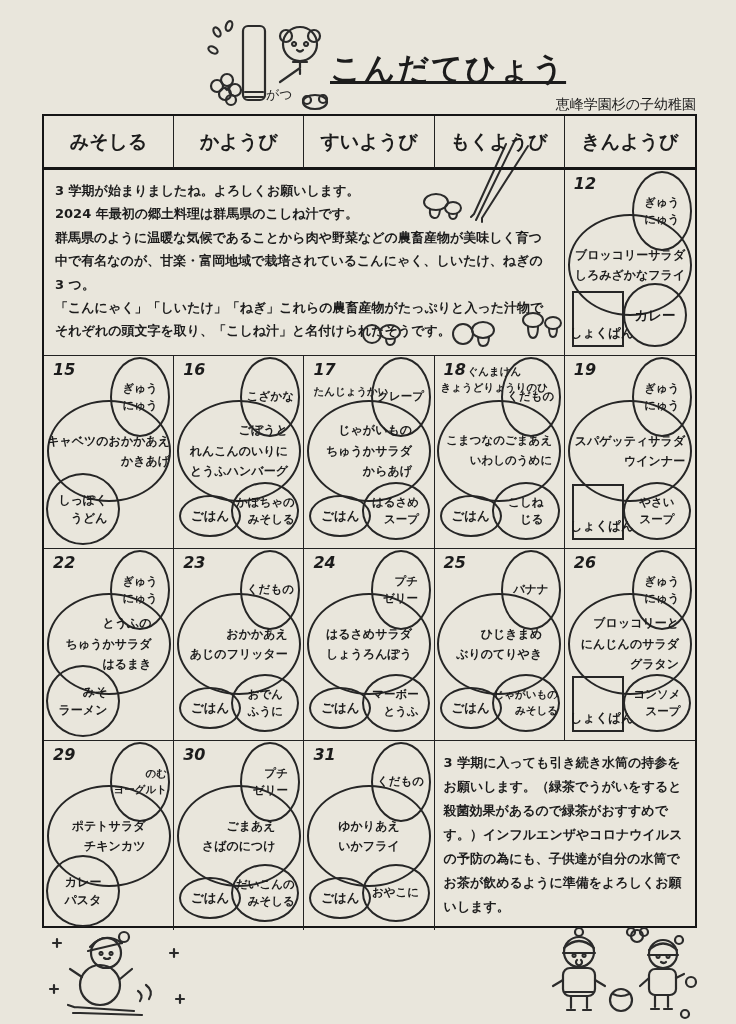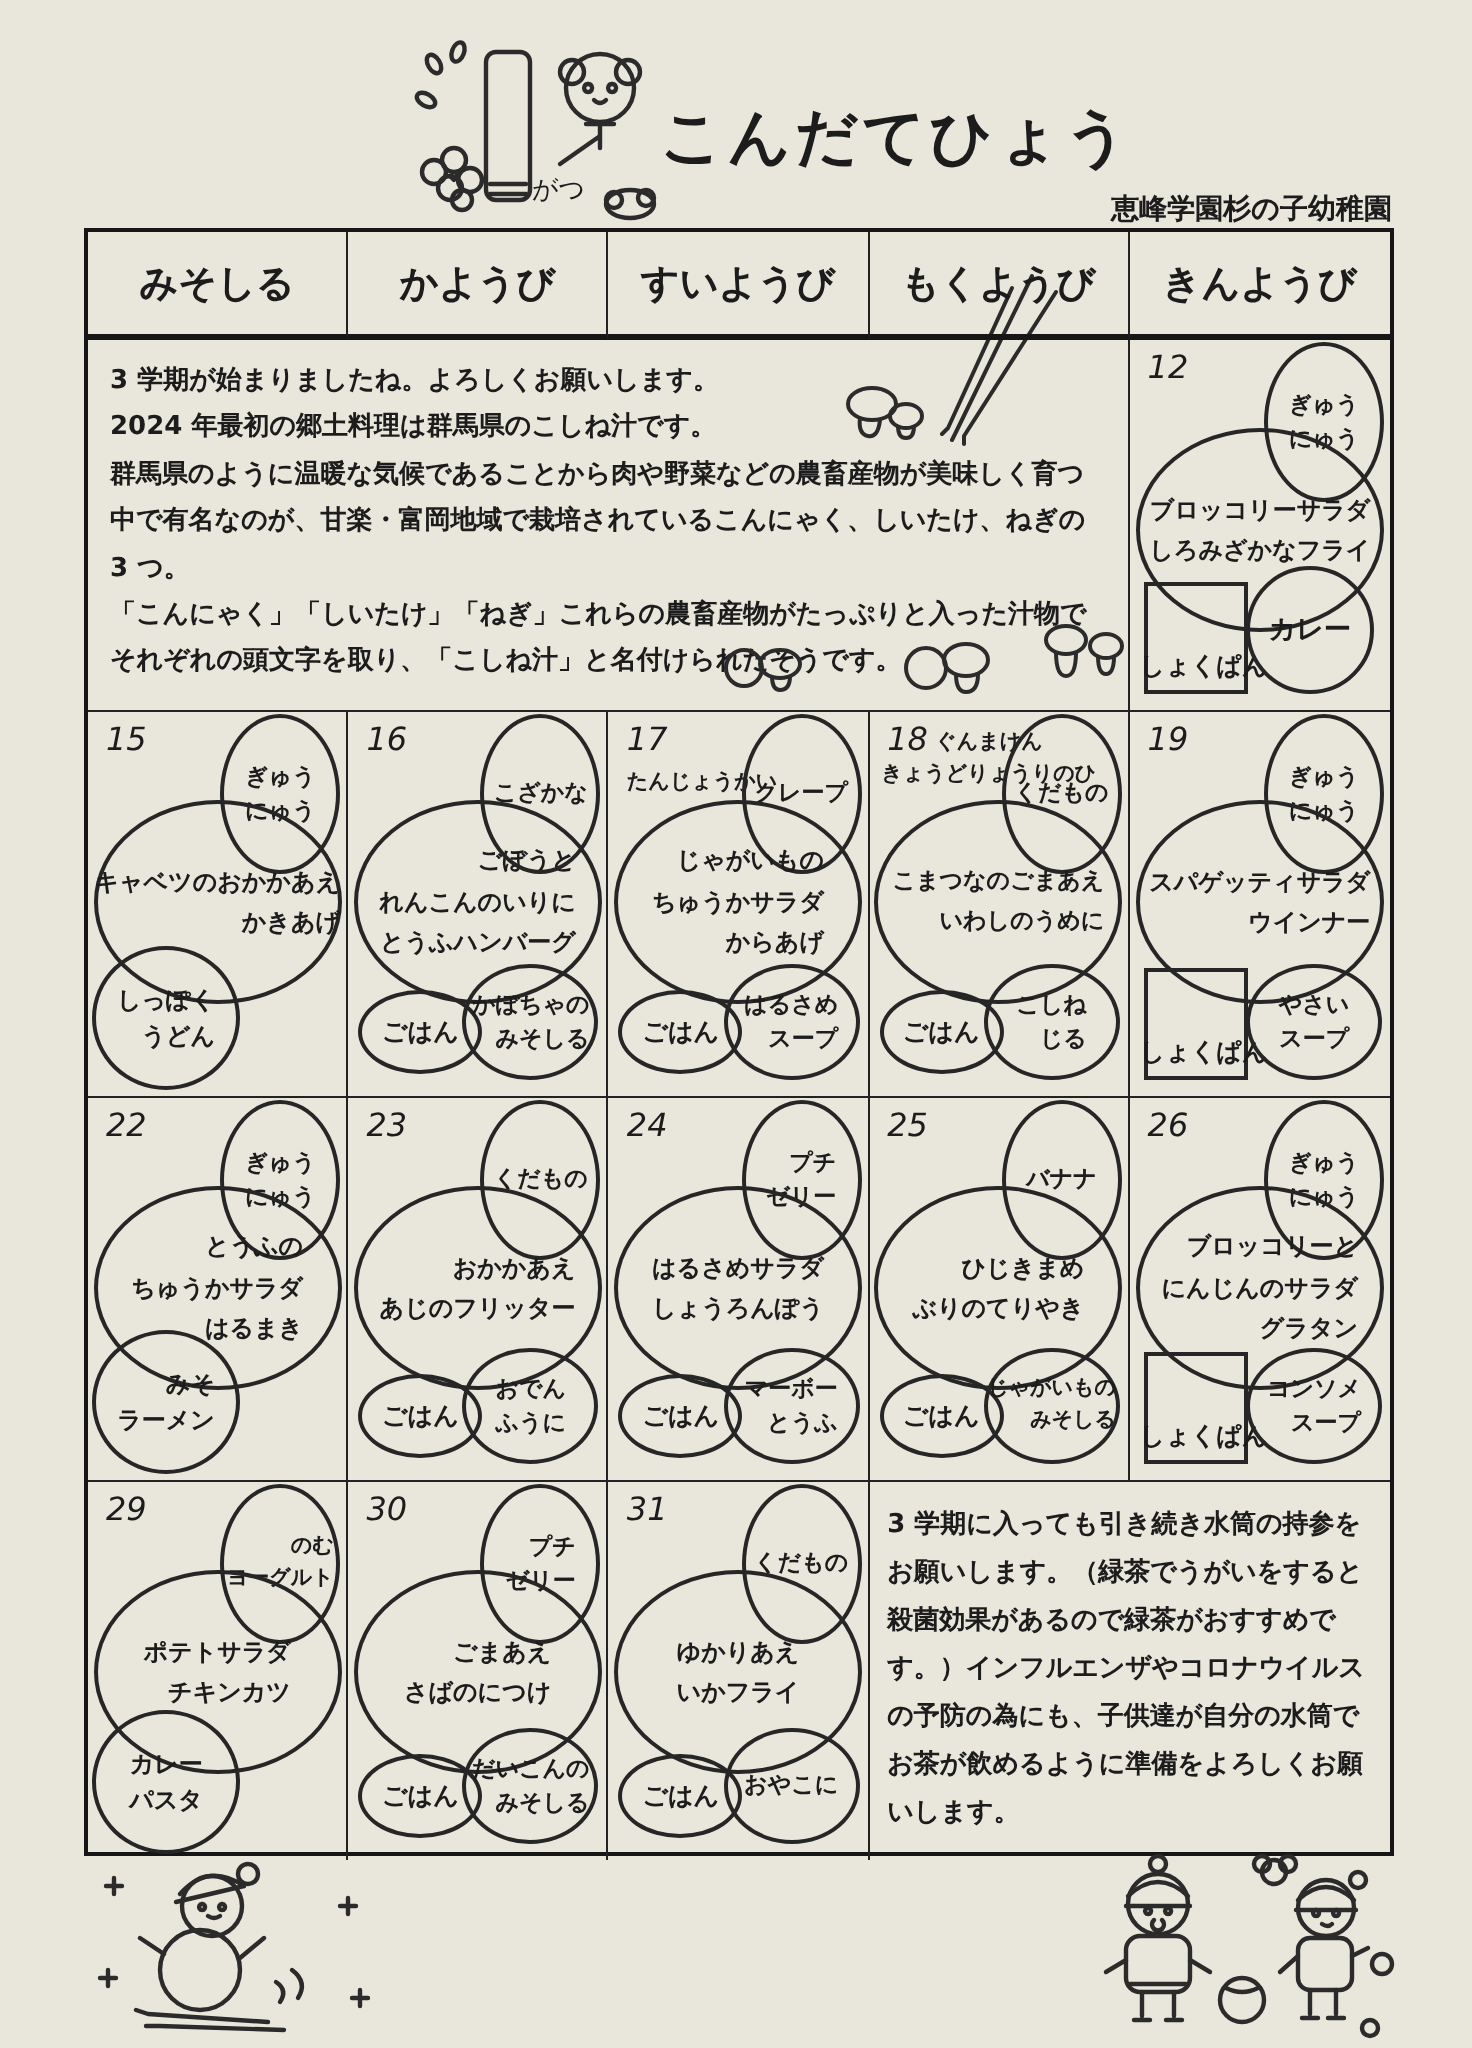--- a/index.html
+++ b/index.html
@@ -13,24 +13,24 @@
   }
   .page { position:absolute; inset:0; }
 
   
   .hdr-illu { position:absolute; left:203px; top:18px; width:132px; height:98px; }
   .month-suffix {
     position:absolute; left:266px; top:86px; font-size:13px; font-weight:normal;
   }
   .page-title {
     position:absolute; left:330px; top:48px;
-    font-size:31px; font-weight:bold; letter-spacing:2px;
+    font-size:31px; font-weight:bold; letter-spacing:2px;text-decoration:underline;
   }
   .school-name {
-    position:absolute; right:40px; top:96px; font-size:14px; font-weight:700;text-align:right;
+    position:absolute; right:40px; top:96px; font-size:14px; font-weight:400;text-align:right;
   }
 
   
   .menu-table {
     position:absolute; left:42px; top:114px; width:655px; height:814px;
     display:grid;
     grid-template-columns:repeat(5, 1fr);
     grid-template-rows:54px 186px 193px 192px 189px;
     border:2.5px solid #161616;
     background:transparent;
@@ -45,21 +45,21 @@
   .cell {
     position:relative;
     border-right:1.5px solid #222; border-bottom:1.5px solid #222;
     overflow:visible;
   }
   .lastcol { border-right:none; }
   .lastrow { border-bottom:none; }
 
   .date {
     position:absolute; top:4px; left:9px;
-    font-size:16px; font-weight:normal; font-style:italic;
+    font-size:16px; font-weight:bold; font-style:italic;
   }
   .event {
     position:absolute; font-size:10.5px; font-weight:600;
     white-space:pre-line; line-height:1.55;
   }
   .event-below { top:27px; left:9px; }
   .event-beside { top:7px; left:6px; right:0; text-indent:27px; }
 
   .oval {
     position:absolute; border:2px solid #262626; border-radius:50%;

